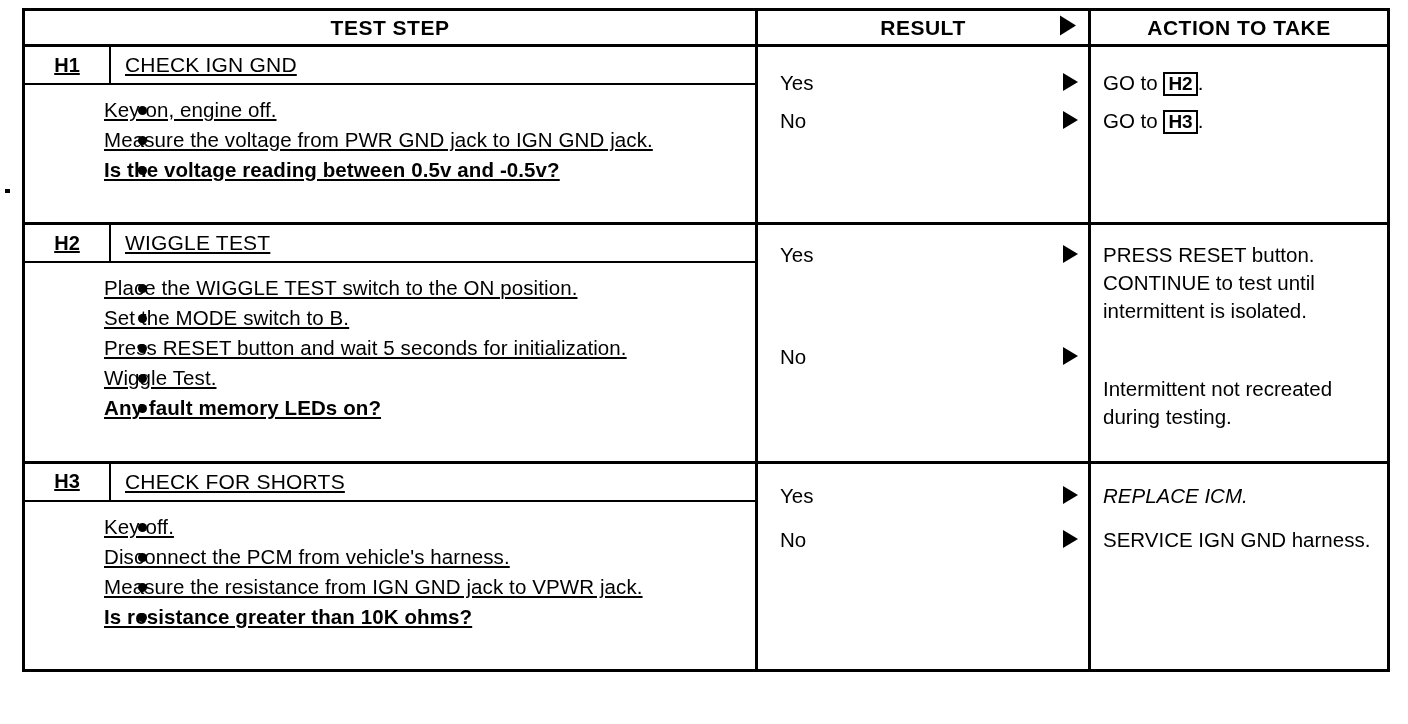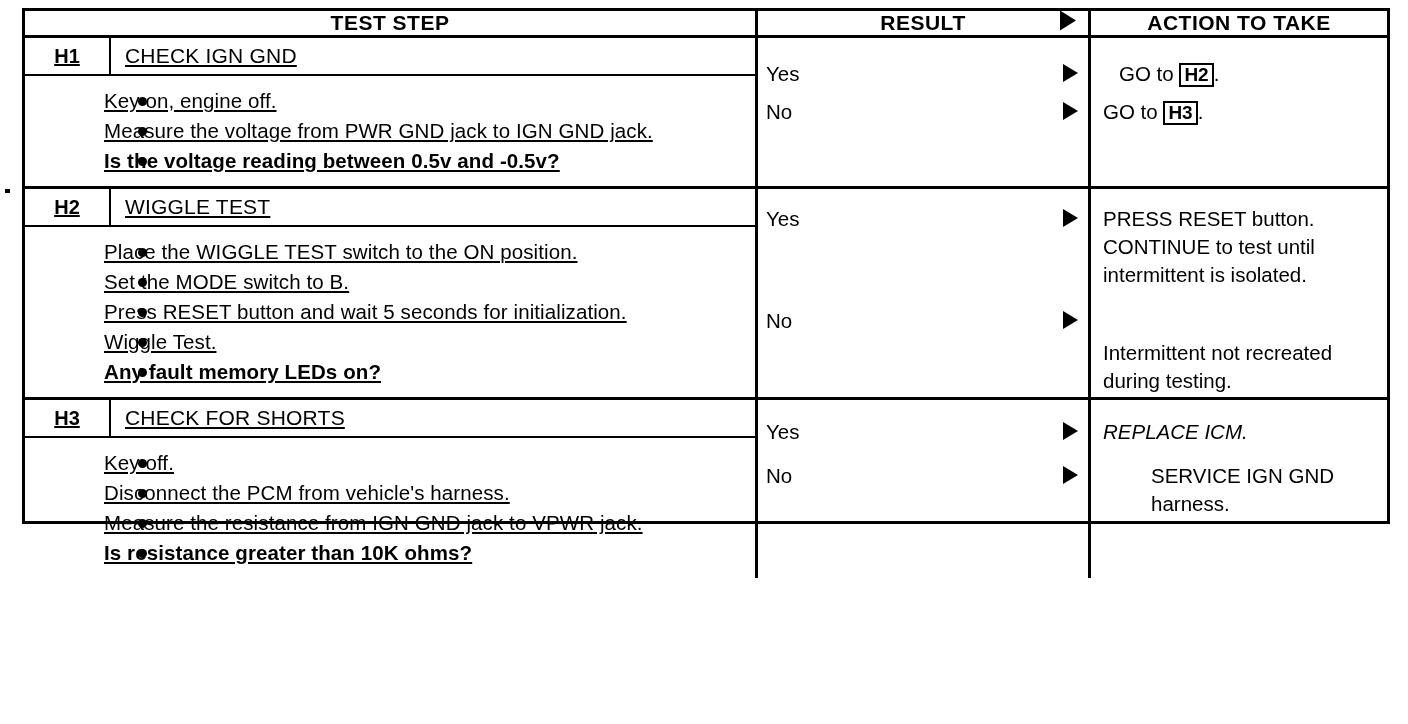--- a/index.html
+++ b/index.html
@@ -25,21 +25,21 @@
     width: 5px;
     height: 4px;
     background: #000;
   }
 
   .table-wrap {
     position: absolute;
     left: 22px;
     top: 8px;
     width: 1368px;
-    height: 516px;
+    height: 664px;
     border: 3px solid #000;
     box-sizing: border-box;
     display: flex;
     flex-direction: column;
   }
 
   
   .row {
     display: flex;
     width: 100%;
@@ -191,21 +191,21 @@
     position: relative;
   }
   .step-action {
     flex: 1 1 auto;
     box-sizing: border-box;
     position: relative;
   }
   .outcome-label {
     font-size: 20.5px;
     line-height: 28px;
-    padding-left: 8px;
+    padding-left: 22px;
     flex: 1 1 auto;
   }
   .outcome-tri {
     flex: 0 0 auto;
     padding-right: 10px;
     padding-top: 4px;
   }
   .outcome-text {
     font-size: 20.5px;
     line-height: 28px;
@@ -266,21 +266,21 @@
           <div style="position: absolute; left: 0px; right: 0px; top: 22px; display: flex; align-items: flex-start;">
             <div class="outcome-label">Yes</div>
             <div class="outcome-tri"><span class="tri tri-sm"></span></div>
           </div>
           <div style="position: absolute; left: 0px; right: 0px; top: 60px; display: flex; align-items: flex-start;">
             <div class="outcome-label">No</div>
             <div class="outcome-tri"><span class="tri tri-sm"></span></div>
           </div>
         </div>
         <div class="step-action">
-          <div class="outcome-text" style="position: absolute; left: 16px; right: 0px; top: 22px;"><span>GO to </span><span class="ref-box">H2</span><span>.</span></div>
+          <div class="outcome-text" style="position: absolute; left: 0px; right: 0px; top: 22px;"><span>GO to </span><span class="ref-box">H2</span><span>.</span></div>
           <div class="outcome-text" style="position: absolute; left: 0px; right: 0px; top: 60px;"><span>GO to </span><span class="ref-box">H3</span><span>.</span></div>
         </div>
       </div>
       <div class="step-block" style="flex: 1 1 auto;">
         <div class="step-left">
           <div class="step-title-row">
             <div class="step-id">H2</div>
             <div class="step-name">WIGGLE TEST</div>
           </div>
           <div class="step-body">
@@ -328,18 +328,18 @@
             <div class="outcome-label">Yes</div>
             <div class="outcome-tri"><span class="tri tri-sm"></span></div>
           </div>
           <div style="position: absolute; left: 0px; right: 0px; top: 62px; display: flex; align-items: flex-start;">
             <div class="outcome-label">No</div>
             <div class="outcome-tri"><span class="tri tri-sm"></span></div>
           </div>
         </div>
         <div class="step-action">
           <div class="outcome-text" style="position: absolute; left: 0px; right: 0px; top: 18px; font-style: italic;">REPLACE ICM.</div>
-          <div class="outcome-text" style="position: absolute; left: 0px; right: 0px; top: 62px; margin-left: 48px;">SERVICE IGN GND harness.</div>
+          <div class="outcome-text" style="position: absolute; left: 0px; right: 0px; top: 62px;">SERVICE IGN GND harness.</div>
         </div>
       </div>
     </div>
 
 </div>
 
 </body></html>

